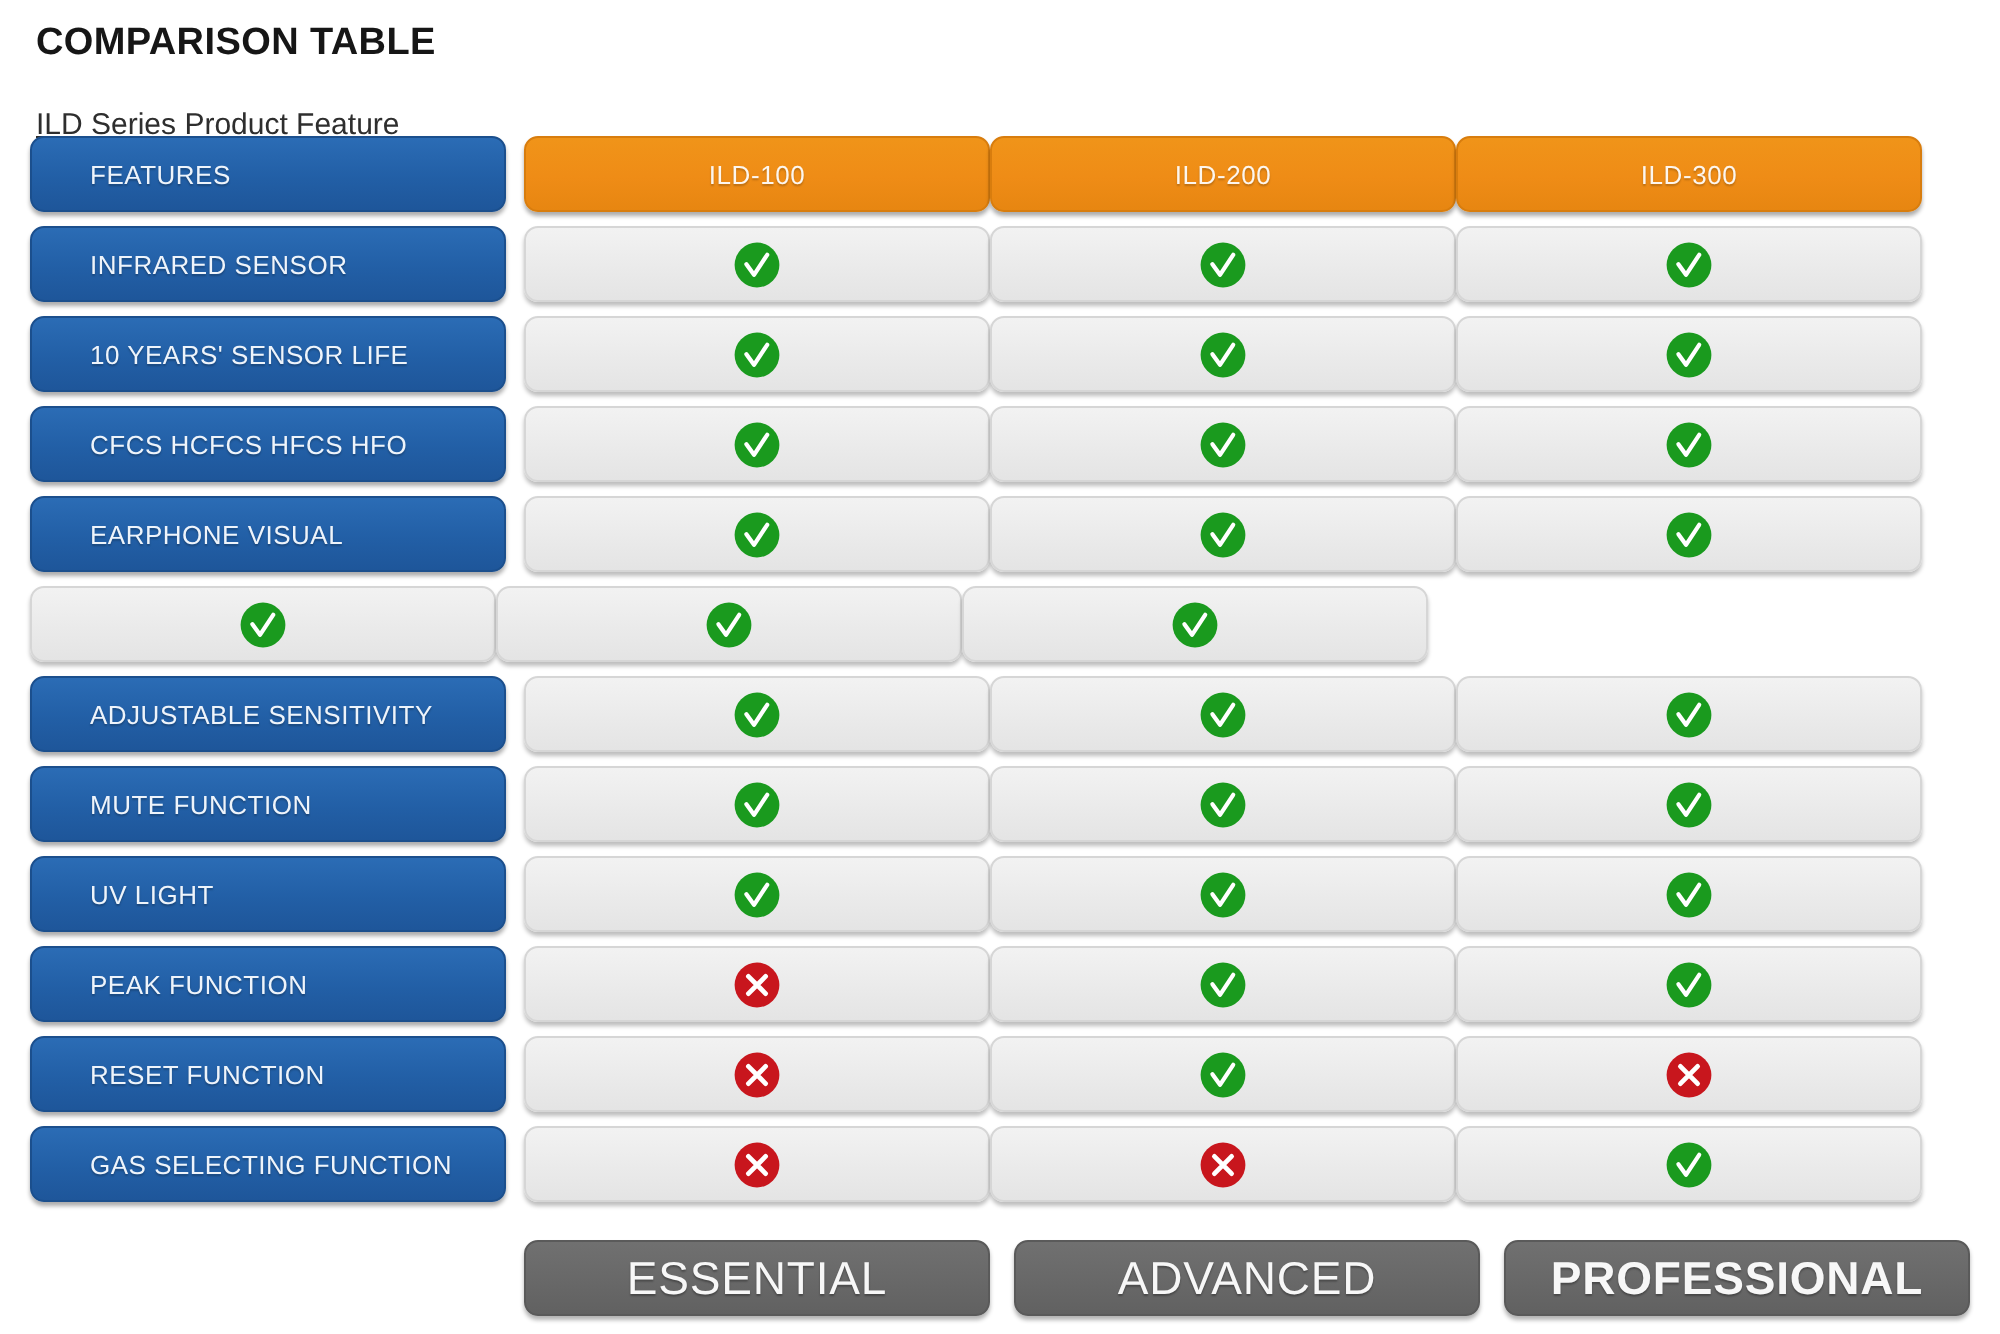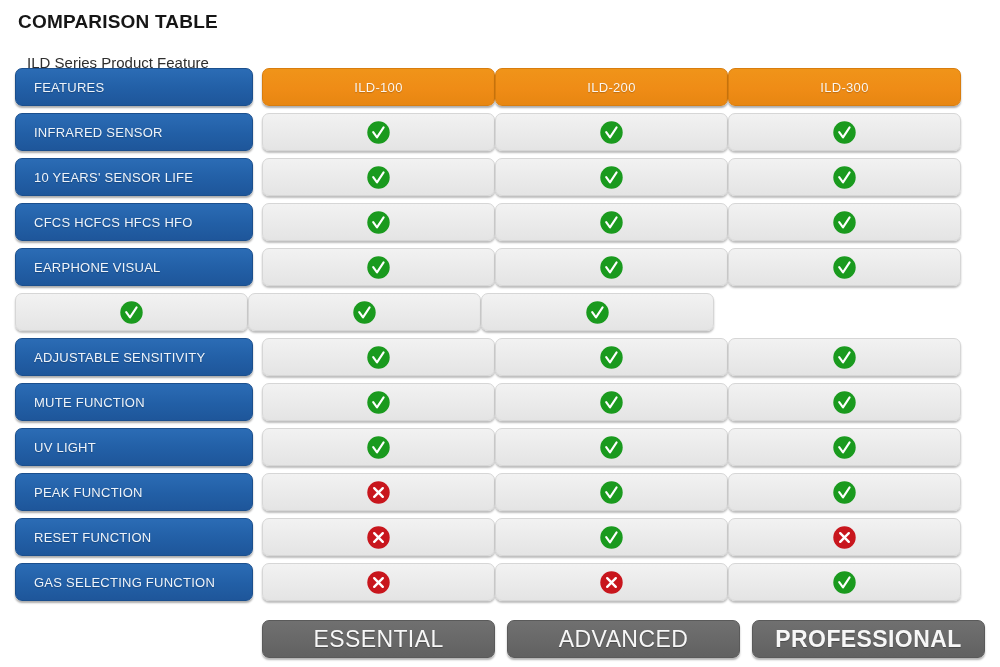--- a/index.html
+++ b/index.html
@@ -22,21 +22,20 @@
     height: 667px;
     position: relative;
     background: #ffffff;
   }
 
   
   .titles {
     position: absolute;
     left: 18px;
     top: 10px;
-    text-align: center;
   }
   .main-title {
     font-size: 19px;
     font-weight: bold;
     color: #161616;
     letter-spacing: 0.2px;
     line-height: 24px;
     margin: 0;
     white-space: nowrap;
   }
@@ -78,21 +77,21 @@
     height: 38px;
     border-radius: 7px;
     display: flex;
     align-items: center;
     position: relative;
   }
 
   .pill-feature {
     background: linear-gradient(to bottom, #2b6cb5 0%, #225fa6 55%, #1e569a 100%);
     border: 1px solid #1b4f8d;
-    padding-left: 18px;
+    padding-left: 29px;
     box-shadow: 0 2px 2px rgba(0,0,0,0.33);
   }
   .pill-feature .label {
     color: #eef4fb;
     font-size: 13px;
     letter-spacing: 0.25px;
     white-space: nowrap;
     text-shadow: 0 1px 1px rgba(0,0,0,0.25);
   }
 

